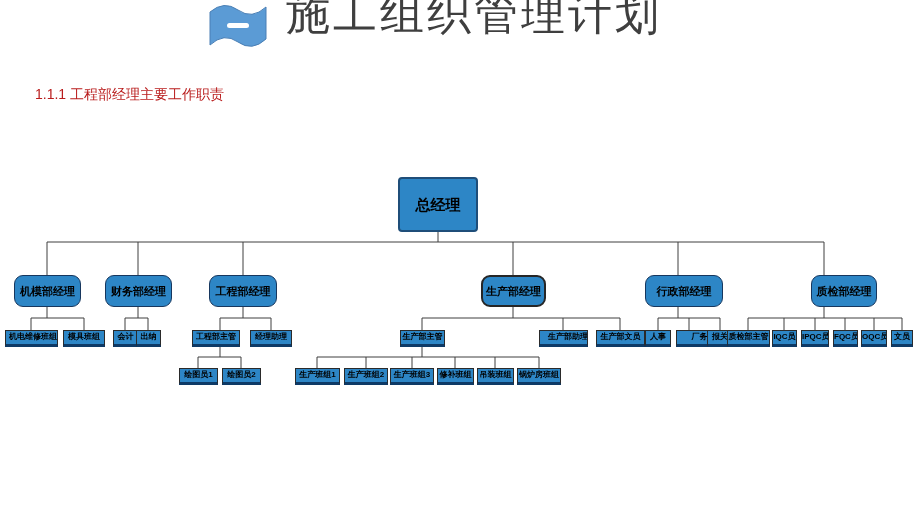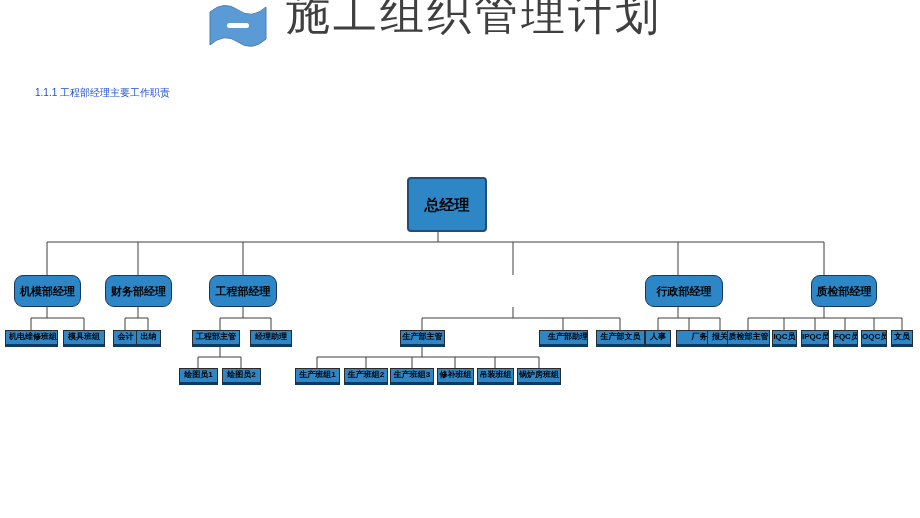--- a/index.html
+++ b/index.html
@@ -5,28 +5,28 @@
   html,body{margin:0;padding:0;background:#fff;}
   body{width:920px;height:518px;position:relative;overflow:hidden;
        font-family:"Liberation Sans","DejaVu Sans",sans-serif;}
   .stage{position:absolute;left:0;top:0;width:920px;height:518px;}
 
   
   .title-icon{position:absolute;left:206px;top:0px;width:64px;height:52px;}
   .slide-title{position:absolute;left:286px;top:-14px;margin:0;
       font-size:44px;font-weight:300;color:#3f3f3f;letter-spacing:3px;
       line-height:1.25;white-space:nowrap;}
-  .section-label{position:absolute;left:35px;top:86px;font-size:10px;
-      color:#1d4ed8;white-space:nowrap;}
+  .section-label{position:absolute;left:35px;top:86px;font-size:14px;
+      color:#b91c1c;white-space:nowrap;}
 
   
   .node{position:absolute;background:#2d86c6;color:#000;font-weight:bold;
       text-align:center;box-sizing:border-box;white-space:nowrap;overflow:hidden;}
   .lvl1{border:2px solid #1f4e79;border-radius:4px;font-size:15px;
-      height:55px;line-height:51px;margin-left:9px;}
+      height:55px;line-height:51px;}
   .lvl2{border:1px solid #17375e;border-radius:9px;font-size:11px;
       height:32px;line-height:30px;}
   .lvl2.selected{border:2px solid #262626;line-height:28px;}
   .sm{height:17px;border:1px solid #2a2a2a;border-bottom:3px solid #0e3a66;
       font-size:8px;line-height:12px;}
 
   .connectors{position:absolute;left:0;top:0;width:920px;height:518px;}
   .connectors path{stroke:#3f3f3f;stroke-width:1;fill:none;}
 </style>
 </head>
@@ -53,20 +53,21 @@
     <path d="M422,347 V357 M317,357 H539 M317,357 V368 M366,357 V368 M412,357 V368 M455,357 V368 M495,357 V368 M539,357 V368"></path>
     <path d="M678,307 V318 M658,318 H720 M658,318 V330 M689,318 V330 M720,318 V330"></path>
     <path d="M824,307 V318 M748,318 H902 M748,318 V330 M784,318 V330 M815,318 V330 M845,318 V330 M874,318 V330 M902,318 V330"></path>
   </svg>
 
   <div class="node lvl1" style="left:398px;top:177px;width:80px;">总经理</div>
 
   <div class="node lvl2" style="left:105px;top:275px;width:67px;">财务部经理</div>
   <div class="node lvl2" style="left:14px;top:275px;width:67px;">机模部经理</div>
   <div class="node lvl2" style="left:209px;top:275px;width:68px;">工程部经理</div>
+  <div class="node lvl2 selected" style="left:481px;top:275px;width:65px;">生产部经理</div>
   <div class="node lvl2" style="left:645px;top:275px;width:78px;">行政部经理</div>
   <div class="node lvl2" style="left:791px;top:275px;width:66px;margin-left:20px;">质检部经理</div>
 
   <div class="node sm" style="left:5px;top:330px;width:53px;text-align:right;">机电维修班组</div>
   <div class="node sm" style="left:63px;top:330px;width:42px;">模具班组</div>
   <div class="node sm" style="left:113px;top:330px;width:25px;">会计</div>
   <div class="node sm" style="left:136px;top:330px;width:25px;">出纳</div>
   <div class="node sm" style="left:192px;top:330px;width:48px;font-family:Liberation Mono, monospace;">工程部主管</div>
   <div class="node sm" style="left:250px;top:330px;width:42px;">经理助理</div>
   <div class="node sm" style="left:400px;top:330px;width:45px;">生产部主管</div>

